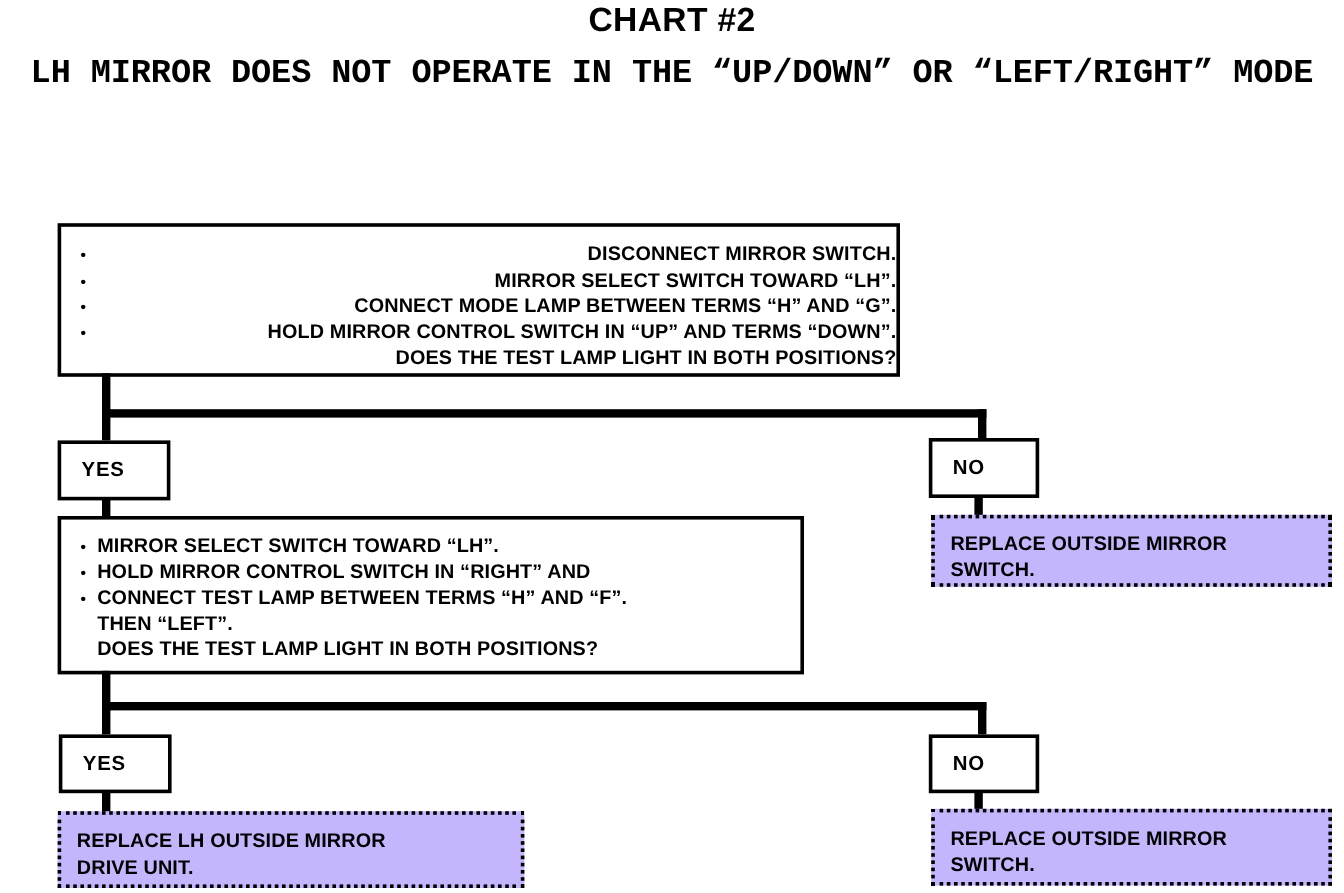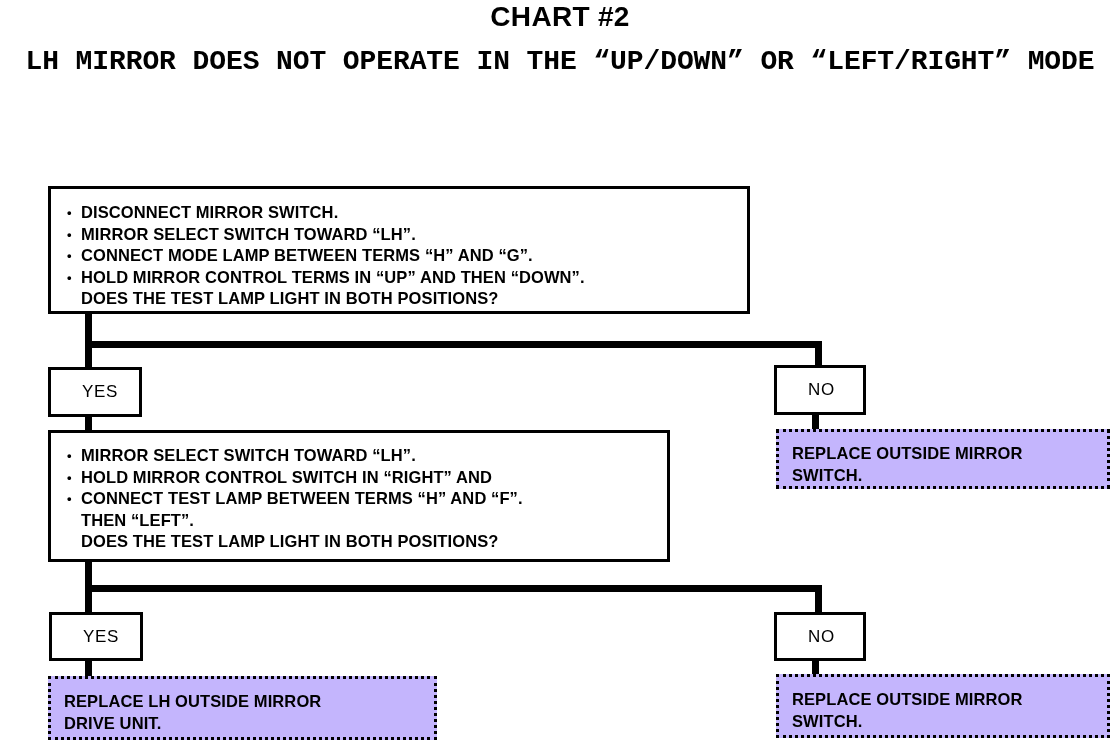--- a/index.html
+++ b/index.html
@@ -88,23 +88,23 @@
   
   .yn-box {
     border: 3px solid #000;
     background: #ffffff;
     box-sizing: border-box;
     display: flex;
     align-items: center;
   }
   .yn-label {
     font-size: 17px;
-    font-weight: normal;
+    font-weight: bold;
     letter-spacing: 0.6px;
-    padding-left: 31px;
+    padding-left: 17px;
   }
 
   
   .result-text {
     font-size: 16.5px;
     font-weight: bold;
     letter-spacing: 0.1px;
     line-height: 22px;
     white-space: pre-line;
   }
@@ -115,25 +115,25 @@
 </style>
 </head>
 <body>
 
 <div class="title-block">
   <div class="chart-title">CHART #2</div>
   <div class="chart-subtitle">LH MIRROR DOES NOT OPERATE IN THE “UP/DOWN” OR “LEFT/RIGHT” MODE</div>
 </div>
 
 <div class="abs solid-box" style="left:48px; top:186px; width:702px; height:128px;">
-  <ul class="instr-list" style="margin-top:13px; margin-left:16px;">
+  <ul class="instr-list" style="margin-top:13px; margin-left:16px;text-align:right;">
     <li class="bulleted">DISCONNECT MIRROR SWITCH.</li>
     <li class="bulleted">MIRROR SELECT SWITCH TOWARD “LH”.</li>
     <li class="bulleted">CONNECT MODE LAMP BETWEEN TERMS “H” AND “G”.</li>
-    <li class="bulleted">HOLD MIRROR CONTROL TERMS IN “UP” AND THEN “DOWN”.</li>
+    <li class="bulleted">HOLD MIRROR CONTROL SWITCH IN “UP” AND TERMS “DOWN”.</li>
     <li class="cont">DOES THE TEST LAMP LIGHT IN BOTH POSITIONS?</li>
   </ul>
 </div>
 
 <div class="line-v" style="left:85px; top:311px; height:33px;"></div>
 <div class="line-h" style="left:85px; top:341px; width:737px;"></div>
 <div class="line-v" style="left:85px; top:341px; height:28px;"></div>
 <div class="line-v" style="left:815px; top:341px; height:28px;"></div>
 
 <div class="abs yn-box" style="left:48px; top:367px; width:94px; height:50px;">

